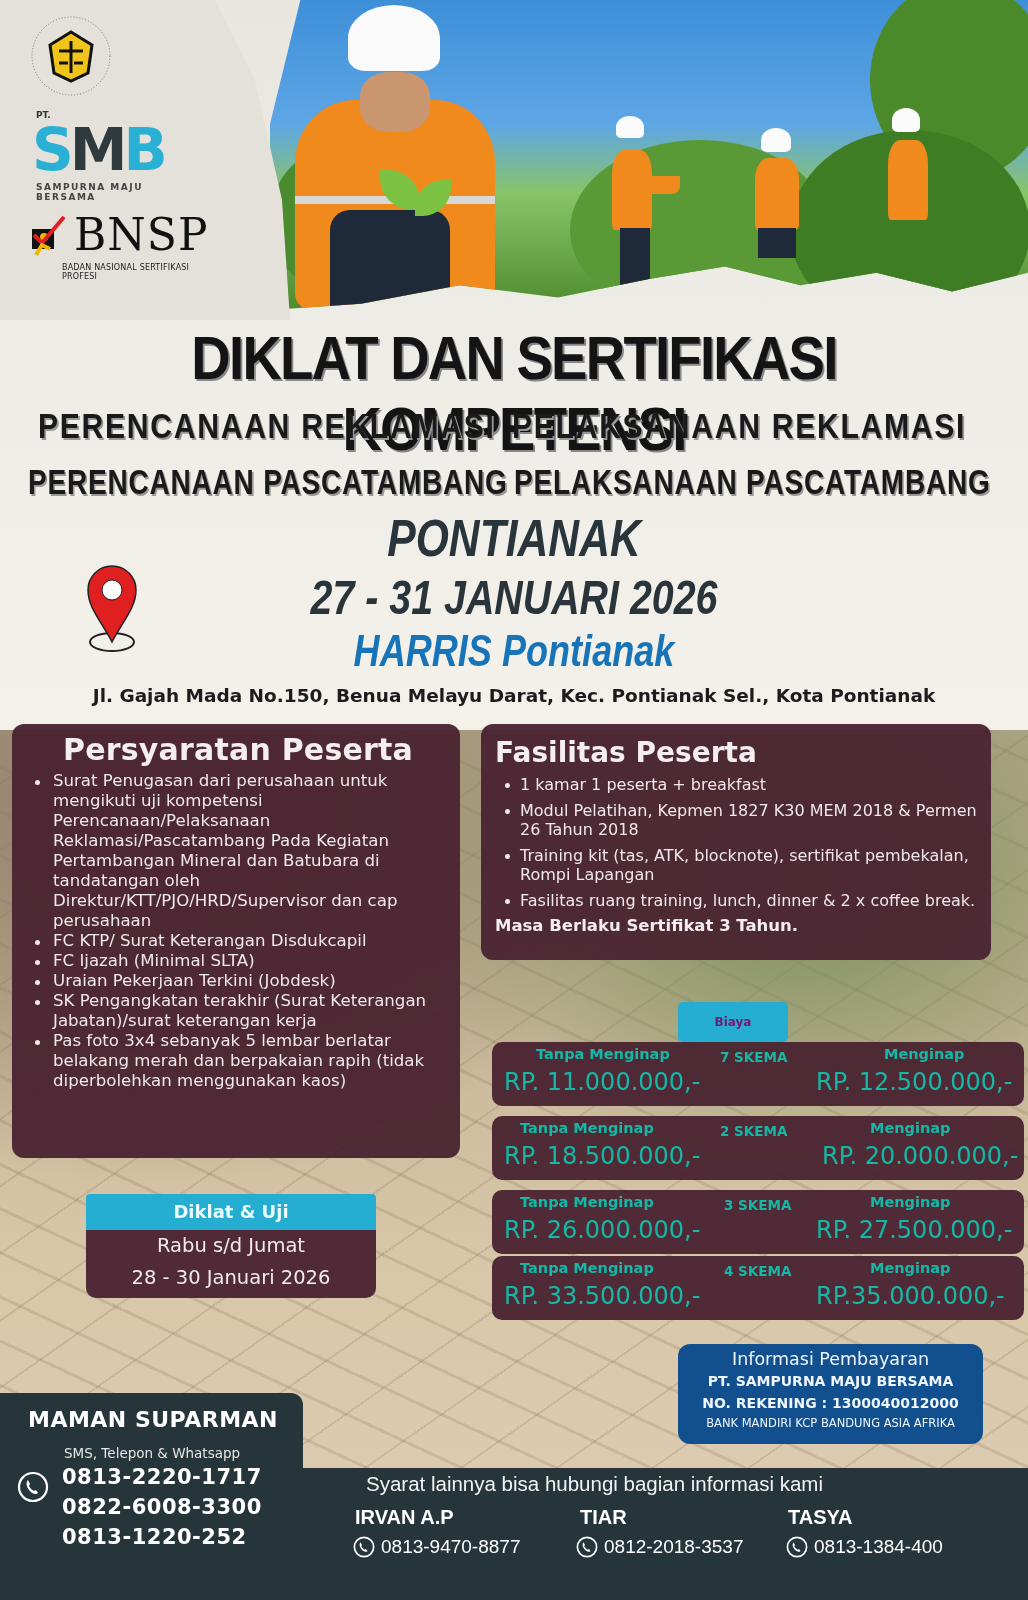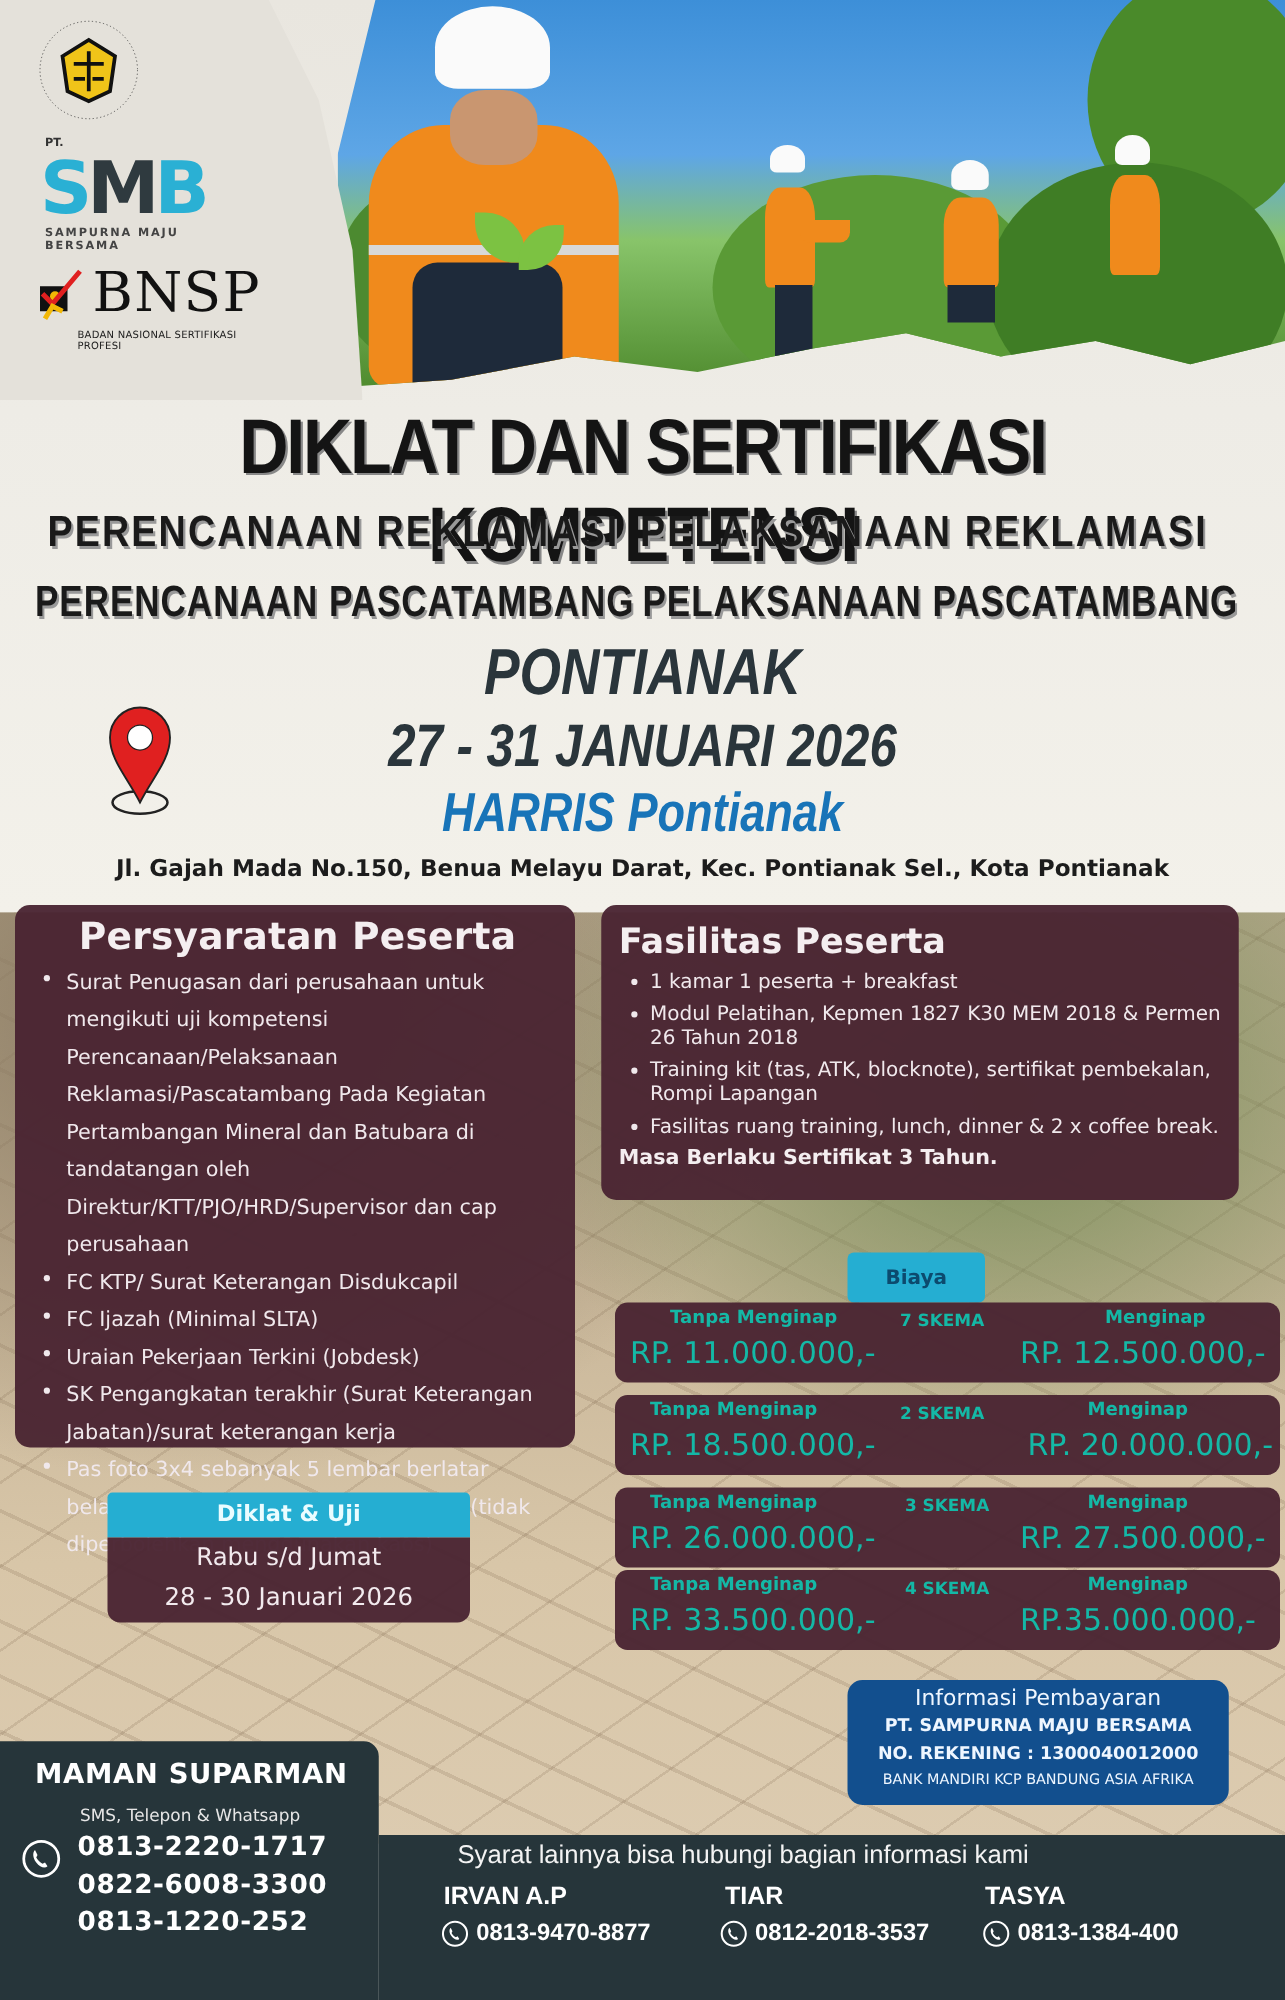--- a/index.html
+++ b/index.html
@@ -62,37 +62,37 @@
     font-family: "DejaVu Sans", sans-serif; font-weight: bold; font-size: 18.5px; color: #1c1c1c; }
   .pin { position: absolute; left: 84px; top: 562px; width: 56px; height: 92px; }
 
   
   .panel { position: absolute; background: rgba(74,36,50,.96); border-radius: 12px; color: #f4eef0; }
   .p-req { left: 12px; top: 724px; width: 448px; height: 434px; padding: 8px 10px 0 14px; }
   .p-fac { left: 481px; top: 724px; width: 510px; height: 236px; padding: 12px 14px 0 14px; }
   .p-req h2 { font-size: 30px; font-weight: bold; text-align: center; margin: 0 0 4px 0; letter-spacing: .2px; }
   .p-fac h2 { font-size: 28px; font-weight: bold; margin: 0 0 6px 0; }
   .req-list { list-style: none; }
-  .req-list li { position: relative; padding-left: 27px; font-size: 16.6px; line-height: 30px; color: #f0e8ec; }
+  .req-list li { position: relative; padding-left: 27px; font-size: 16.6px; line-height: 20px; color: #f0e8ec; }
   .req-list li::before { content: ""; position: absolute; left: 9px; top: 9px; width: 5px; height: 5px; background: #f0e8ec; border-radius: 50%; }
   .fac-list { list-style: none; }
   .fac-list li { position: relative; padding-left: 25px; font-size: 16px; line-height: 19.5px; margin-bottom: 6px; color: #f0e8ec; }
   .fac-list li::before { content: ""; position: absolute; left: 10px; top: 8px; width: 5px; height: 5px; background: #f0e8ec; border-radius: 50%; }
   .fac-note { text-align: left; font-weight: bold; font-size: 16.5px; margin-top: 6px; }
 
   
   .sched-head { position: absolute; left: 86px; top: 1194px; width: 290px; height: 36px; background: #25aed2; border-radius: 4px 4px 0 0;
     color: #eafcff; font-weight: bold; font-size: 18px; text-align: center; line-height: 36px; }
   .sched-body { position: absolute; left: 86px; top: 1230px; width: 290px; height: 68px; background: rgba(74,36,50,.96); border-radius: 0 0 10px 10px;
     color: #f2eaee; text-align: center; font-size: 19.5px; }
   .sched-body div { line-height: 32px; }
 
   
   .biaya-tab { position: absolute; left: 678px; top: 1002px; width: 110px; height: 40px; background: #25aed2; border-radius: 5px;
-    color: #0c4a6e; font-weight: bold; font-size: 16px; text-align: center; line-height: 40px; }
+    color: #701a75; font-weight: bold; font-size: 12px; text-align: center; line-height: 40px; }
   .price-row { position: absolute; left: 492px; width: 532px; height: 64px; background: rgba(74,36,50,.96); border-radius: 10px; color: #14b8a6; }
   .price-row .lbl { position: absolute; top: 4px; font-size: 14.5px; font-weight: bold; }
   .price-row .val { position: absolute; top: 26px; font-size: 24px; white-space: nowrap; }
   .price-row .skema { position: absolute; top: 7px; font-size: 13.5px; font-weight: bold; }
 
   
   .pay-box { position: absolute; left: 678px; top: 1344px; width: 305px; height: 100px; background: #124f8e; border-radius: 12px; color: #eef6ff; text-align: center; }
   .pay-title { font-size: 17.5px; margin-top: 4px; line-height: 22px; }
   .pay-co { font-size: 14px; font-weight: bold; line-height: 22px; }
   .pay-acc { font-size: 14px; font-weight: bold; line-height: 22px; }
@@ -101,21 +101,21 @@
   
   .contact-main { position: absolute; left: 0; top: 1393px; width: 303px; height: 207px; background: #26353a; border-radius: 0 12px 0 0; color: #fff; }
   .cm-name { position: absolute; left: 28px; top: 14px; font-size: 22px; font-weight: bold; letter-spacing: .5px; }
   .cm-sub { position: absolute; left: 64px; top: 52px; font-size: 13.5px; color: #e6e6e6; }
   .cm-phone { position: absolute; left: 62px; font-size: 21px; font-weight: bold; letter-spacing: .5px; }
   .cm-icon { position: absolute; left: 17px; top: 1471px; }
 
   .footer { position: absolute; left: 303px; top: 1468px; width: 725px; height: 132px; background: #26353a; color: #fff; }
   .f-note { position: absolute; left: 63px; top: 4px; font-size: 20.5px; color: #f3f3f3; font-family: "Liberation Sans", sans-serif; }
   .f-name { position: absolute; top: 38px; font-family: "Liberation Sans", sans-serif; font-weight: bold; font-size: 20px; }
-  .f-phone { position: absolute; top: 68px; font-family: "Liberation Sans", sans-serif; font-weight: bold; font-size: 19px; display: flex; align-items: center; gap: 6px; }
+  .f-phone { position: absolute; top: 68px; font-family: "Liberation Sans", sans-serif; font-weight: normal; font-size: 19px; display: flex; align-items: center; gap: 6px; }
   .ph-ic { display: inline-block; width: 22px; height: 22px; }
 </style>
 </head>
 <body>
 
 <div class="bg-top"></div>
 <div class="bg-bottom"></div>
 
 <div class="photo">
   <div class="tree" style="left:600px;top:-20px;width:180px;height:200px;background:#4a8a2a;"></div>

